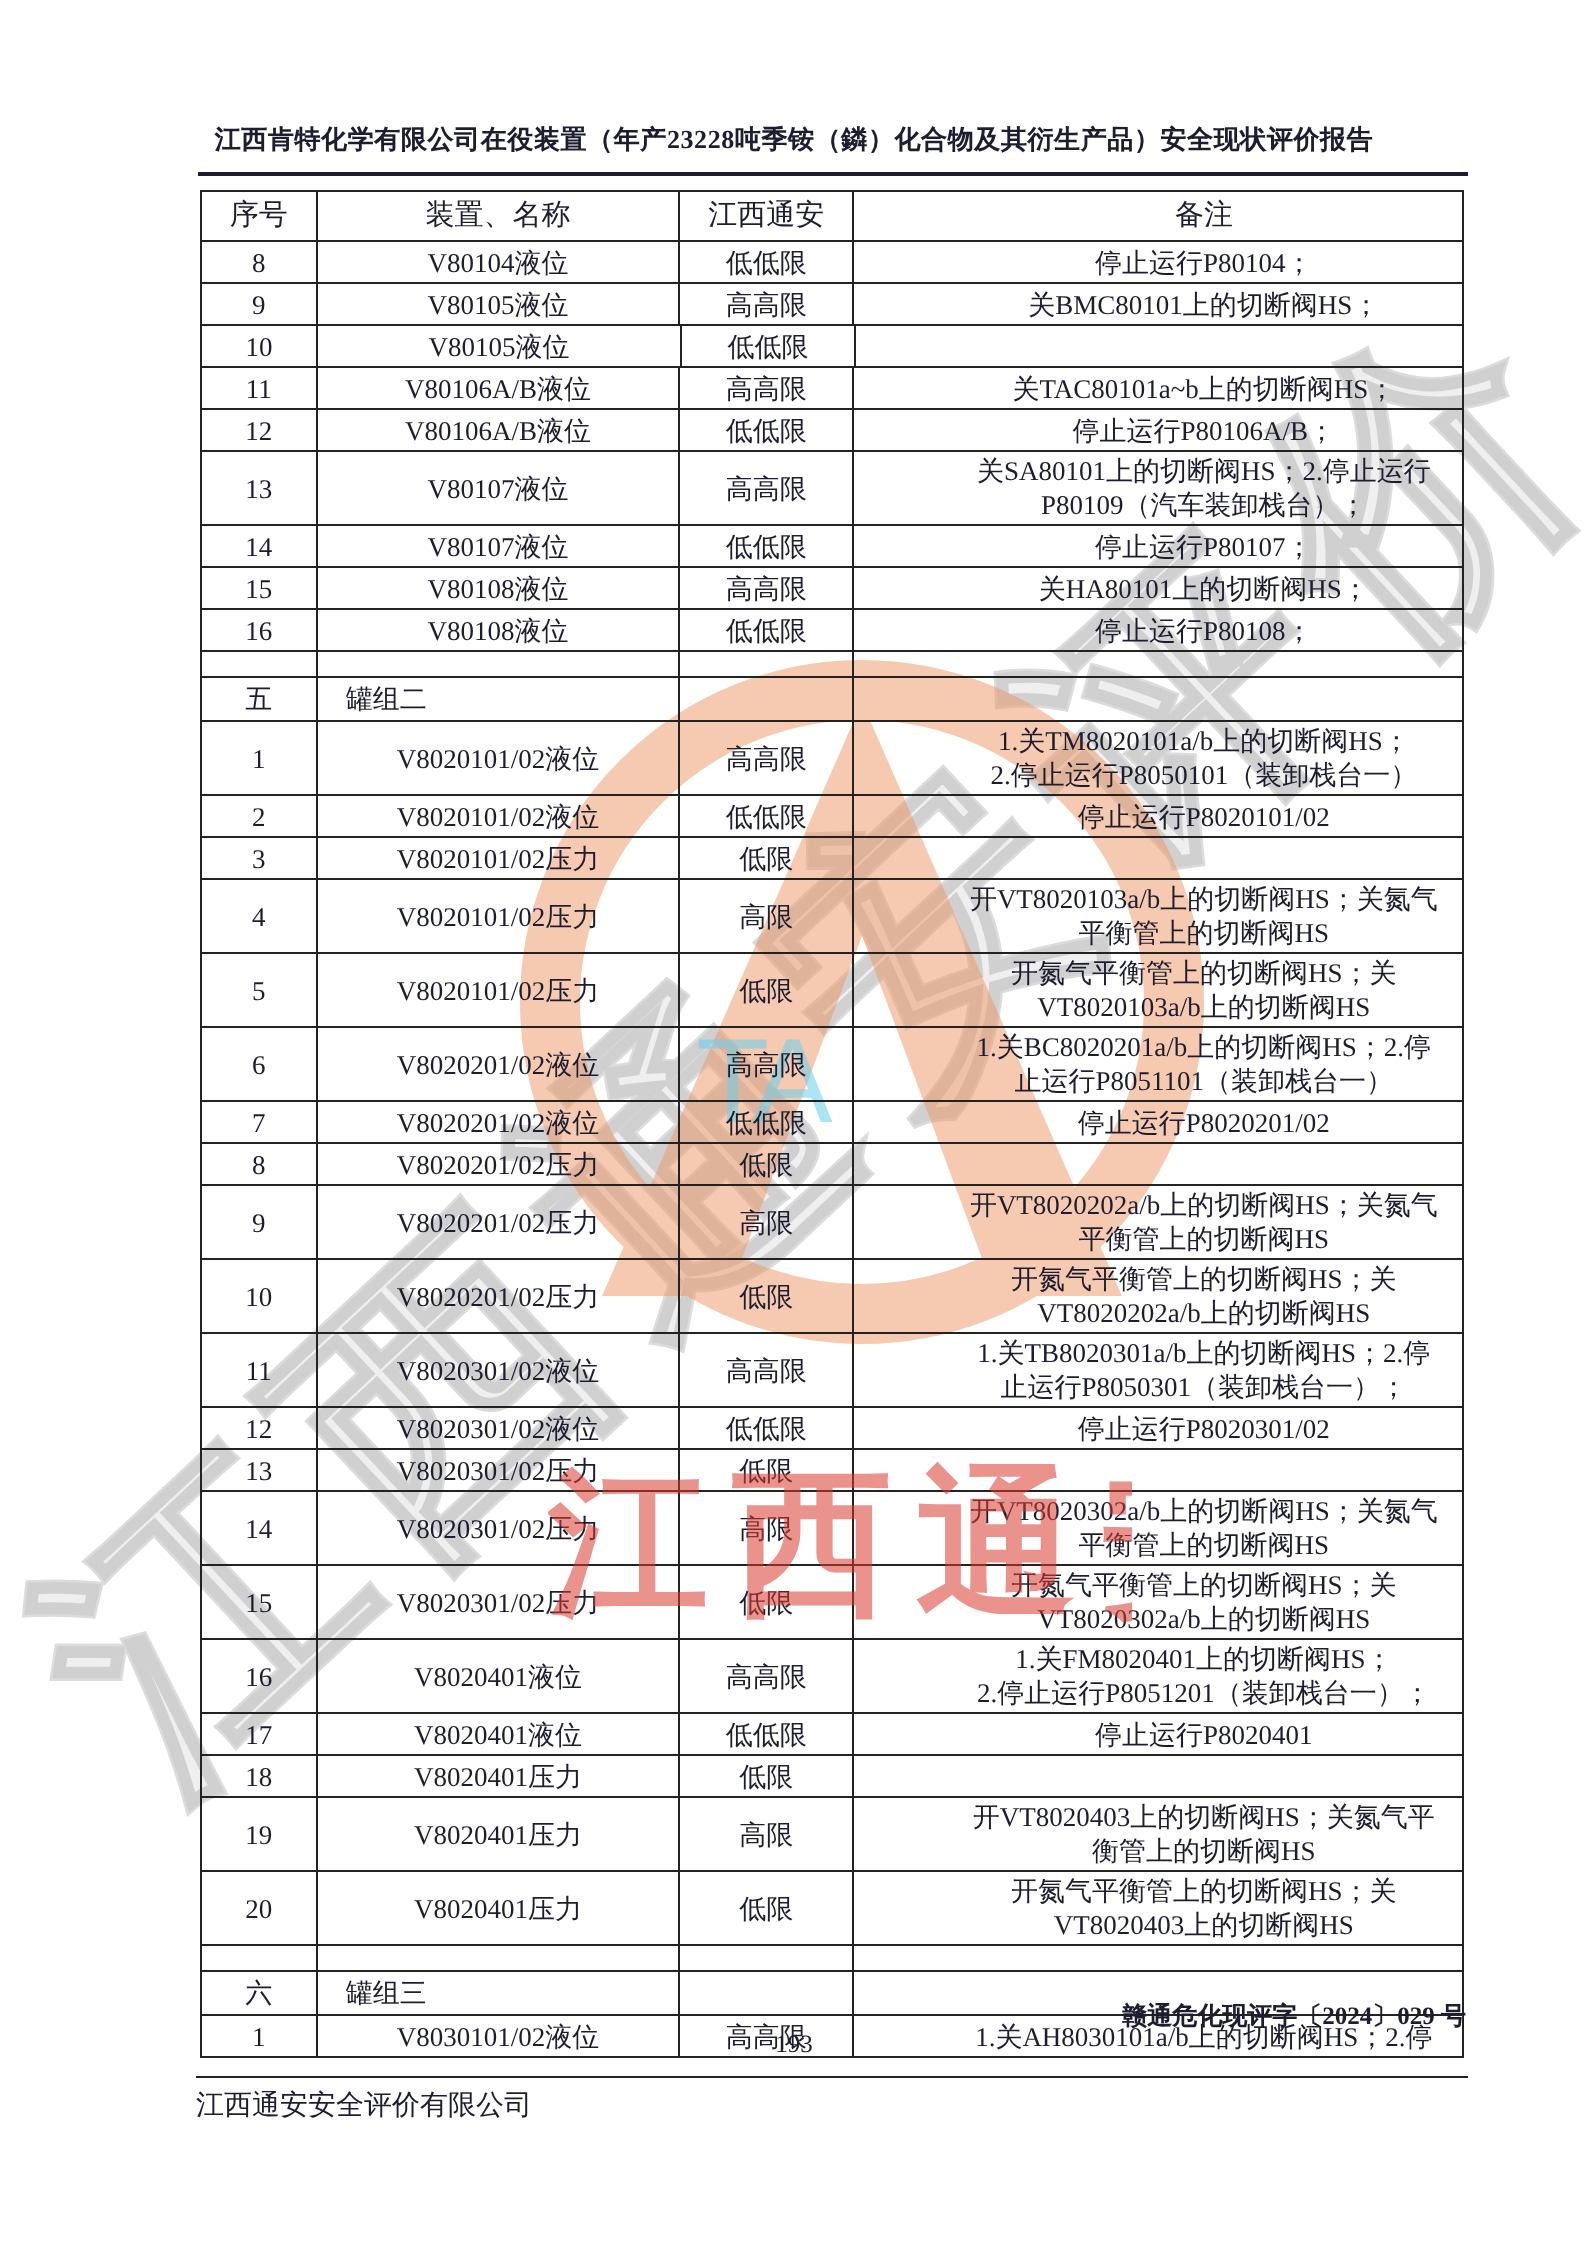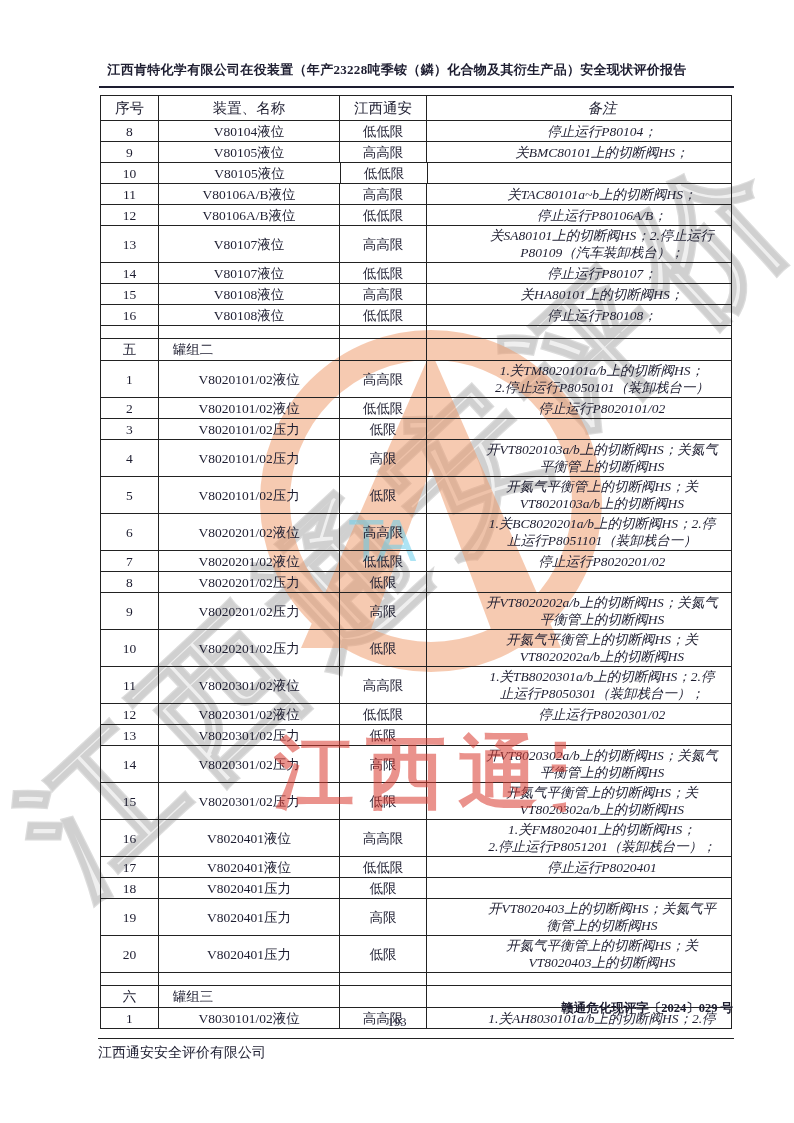--- a/index.html
+++ b/index.html
@@ -26,21 +26,21 @@
   .tr{display:flex; border-top:1px solid #222;}
   .tr:first-child{border-top:none;}
   .td{
     box-sizing:border-box; border-right:1px solid #222;
     display:flex; flex-direction:column; justify-content:center;
     align-items:center; text-align:center; font-size:13.5px;
     line-height:17px; white-space:pre-line; overflow:hidden; padding:0 3px;
   }
   .td:last-child{border-right:none;}
   .c0{width:58px;} .c1{width:182px;} .c2{width:87px;} .c3{width:46px;margin-top:45px;}
-  .c4{width:259px;font-style:italic;}
+  .c4{width:259px;}
   .hd .td{font-size:14.5px; line-height:18px;}
   .hd{height:24px;}
   .r1{height:20px;} .r2{height:36px;} .rempty{height:12px;} .rsec{height:21px;}
   .rsec .c1{align-items:flex-start; padding-left:14px; text-align:left;}
   
   .page-num{
     position:absolute; top:1015px; left:0; right:0; text-align:center;
     font-size:12.5px; z-index:4;
   }
   .footer-rule{

